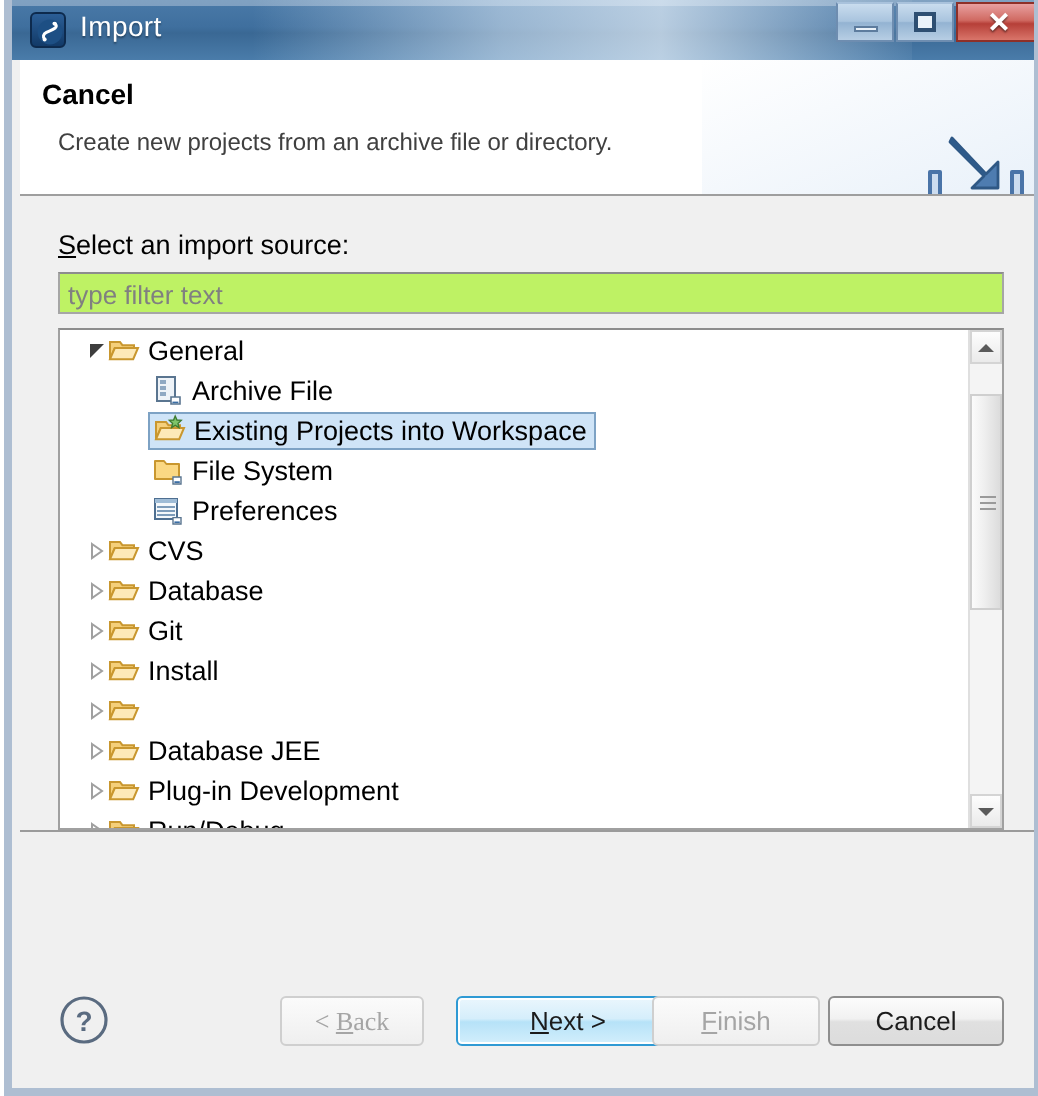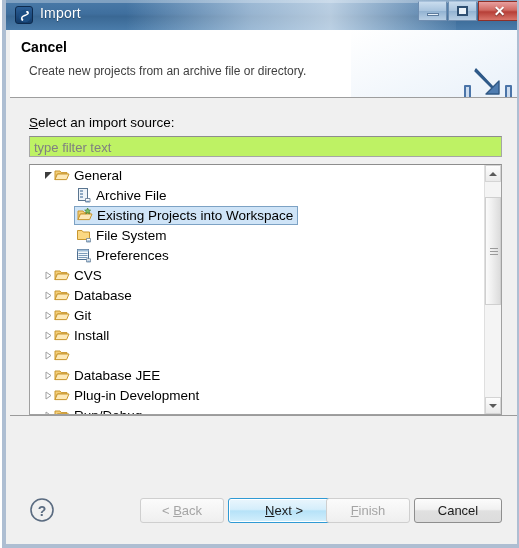--- a/index.html
+++ b/index.html
@@ -303,21 +303,21 @@
     background: linear-gradient(to bottom, #fbfbfb 0%, #f5f5f5 50%, #efefef 100%); }
   .btn.default {
     background: linear-gradient(to bottom, #eaf6fd 0%, #d5eefb 45%, #b6e2f8 52%, #d3effc 100%);
     border: 1px solid #2f9ad4;
     box-shadow: inset 0 0 0 1px #ffffff;
   }
   .btn.cancel {
     background: linear-gradient(to bottom, #fcfcfc 0%, #f1f1f1 45%, #e0e0e0 52%, #dcdcdc 100%);
     border: 1px solid #8e8e8e;
   }
-  .btn-back   { left: 130px; width: 84px; }
+  .btn-back   { left: 130px; width: 72px; font-family: Liberation Serif, serif; }
   .btn-next   { left: 218px; width: 112px; }
   .btn-finish { left: 316px; width: 84px; }
   .btn-cancel { left: 404px; width: 88px; }
   .acc { text-decoration: underline; }
 </style>
 </head>
 <body>
 
 <div id="window">
 

